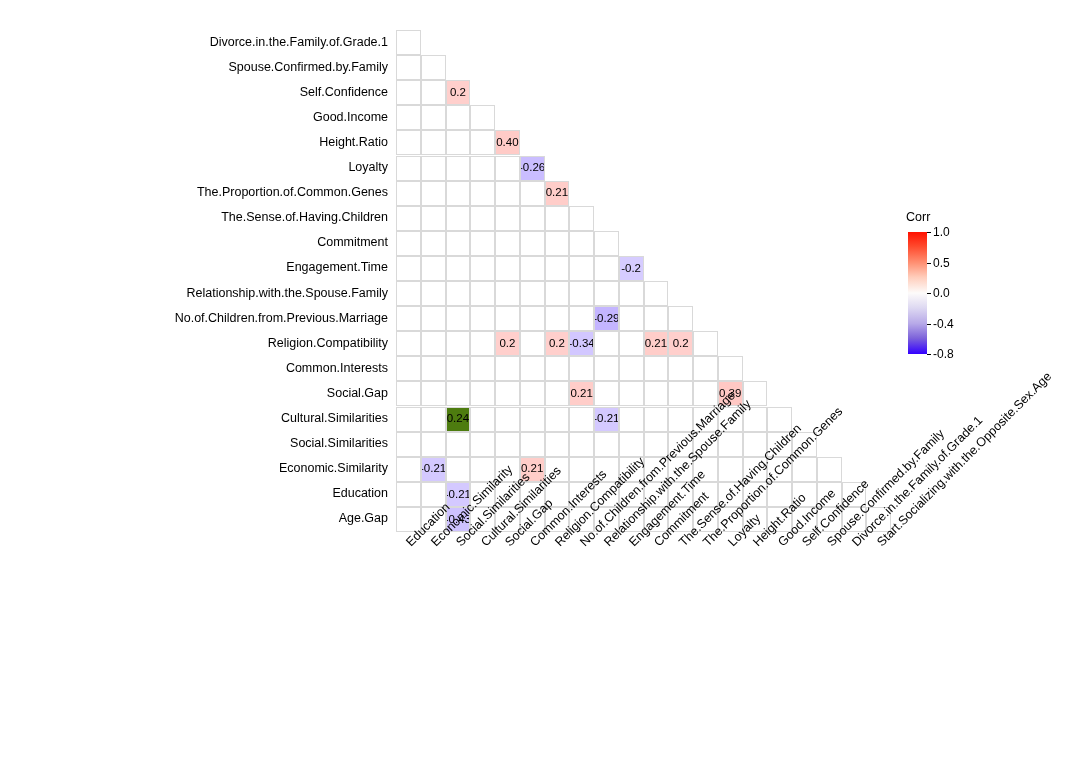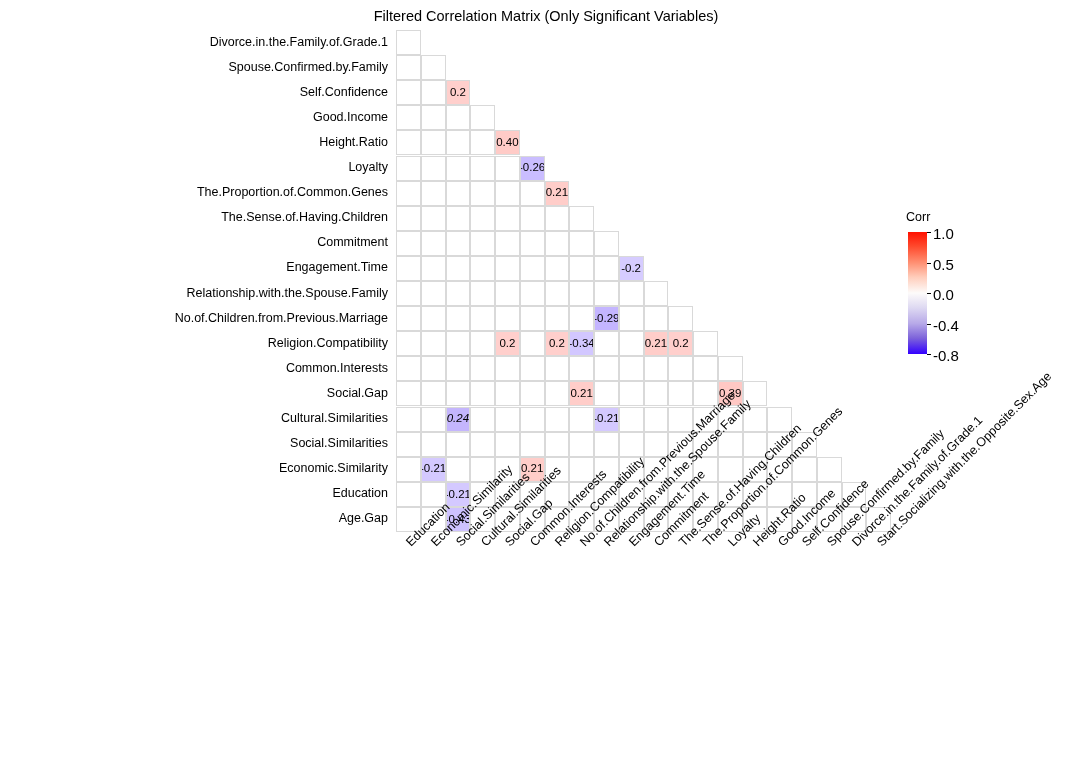--- a/index.html
+++ b/index.html
@@ -116,38 +116,37 @@
        #fdfbfa 50%,
        #ded9f2 62%,
        #b7a9e8 75%,
        #7d63da 87%,
        #3300ff 100%);
     border: 0;
   }
   .legend-tick-label {
     position: absolute;
     left: 27px;
-    font-size: 15px;
+    font-size: 12px;
     color: #000;
     line-height: 1;
   }
   .legend-tick {
     position: absolute;
     left: 21px;
     width: 4px;
     height: 1px;
     background: #000;
   }
 </style>
 </head>
 <body>
 
 <div id="chart-root">
 
-  <div id="chart-title">Filtered Correlation Matrix (Only Significant Variables)</div>
 
   <div id="y-axis">
       <div class="ylab" style="top: 482.45px;">Age.Gap</div>
       <div class="ylab" style="top: 457.35px;">Education</div>
       <div class="ylab" style="top: 432.25px;">Economic.Similarity</div>
       <div class="ylab" style="top: 407.15px;">Social.Similarities</div>
       <div class="ylab" style="top: 382.05px;">Cultural.Similarities</div>
       <div class="ylab" style="top: 356.95px;">Social.Gap</div>
       <div class="ylab" style="top: 331.85px;">Common.Interests</div>
       <div class="ylab" style="top: 306.75px;">Religion.Compatibility</div>
@@ -243,21 +242,21 @@
       <div class="cell" style="left: 222.75px; top: 401.6px; width: 24.75px; height: 25.1px; background: rgb(255, 255, 255);"></div>
       <div class="cell" style="left: 247.5px; top: 401.6px; width: 24.75px; height: 25.1px; background: rgb(255, 255, 255);"></div>
       <div class="cell" style="left: 272.25px; top: 401.6px; width: 24.75px; height: 25.1px; background: rgb(255, 255, 255);"></div>
       <div class="cell" style="left: 297px; top: 401.6px; width: 24.75px; height: 25.1px; background: rgb(255, 255, 255);"></div>
       <div class="cell" style="left: 321.75px; top: 401.6px; width: 24.75px; height: 25.1px; background: rgb(255, 255, 255);"></div>
       <div class="cell" style="left: 346.5px; top: 401.6px; width: 24.75px; height: 25.1px; background: rgb(255, 255, 255);"></div>
       <div class="cell" style="left: 371.25px; top: 401.6px; width: 24.75px; height: 25.1px; background: rgb(255, 255, 255);"></div>
       <div class="cell" style="left: 396px; top: 401.6px; width: 24.75px; height: 25.1px; background: rgb(255, 255, 255);"></div>
       <div class="cell" style="left: 0px; top: 376.5px; width: 24.75px; height: 25.1px; background: rgb(255, 255, 255);"></div>
       <div class="cell" style="left: 24.75px; top: 376.5px; width: 24.75px; height: 25.1px; background: rgb(255, 255, 255);"></div>
-      <div class="cell" style="left: 49.5px; top: 376.5px; width: 24.75px; height: 25.1px; background: #c4b5fd; font-style: italic;">
+      <div class="cell" style="left: 49.5px; top: 376.5px; width: 24.75px; height: 25.1px; background: #4d7c0f;">
         <span class="cell-label">0.24</span>
       </div>
       <div class="cell" style="left: 74.25px; top: 376.5px; width: 24.75px; height: 25.1px; background: rgb(255, 255, 255);"></div>
       <div class="cell" style="left: 99px; top: 376.5px; width: 24.75px; height: 25.1px; background: rgb(255, 255, 255);"></div>
       <div class="cell" style="left: 123.75px; top: 376.5px; width: 24.75px; height: 25.1px; background: rgb(255, 255, 255);"></div>
       <div class="cell" style="left: 148.5px; top: 376.5px; width: 24.75px; height: 25.1px; background: rgb(255, 255, 255);"></div>
       <div class="cell" style="left: 173.25px; top: 376.5px; width: 24.75px; height: 25.1px; background: rgb(255, 255, 255);"></div>
       <div class="cell" style="left: 198px; top: 376.5px; width: 24.75px; height: 25.1px; background: rgb(212, 201, 255);">
         <span class="cell-label">-0.21</span>
       </div>

